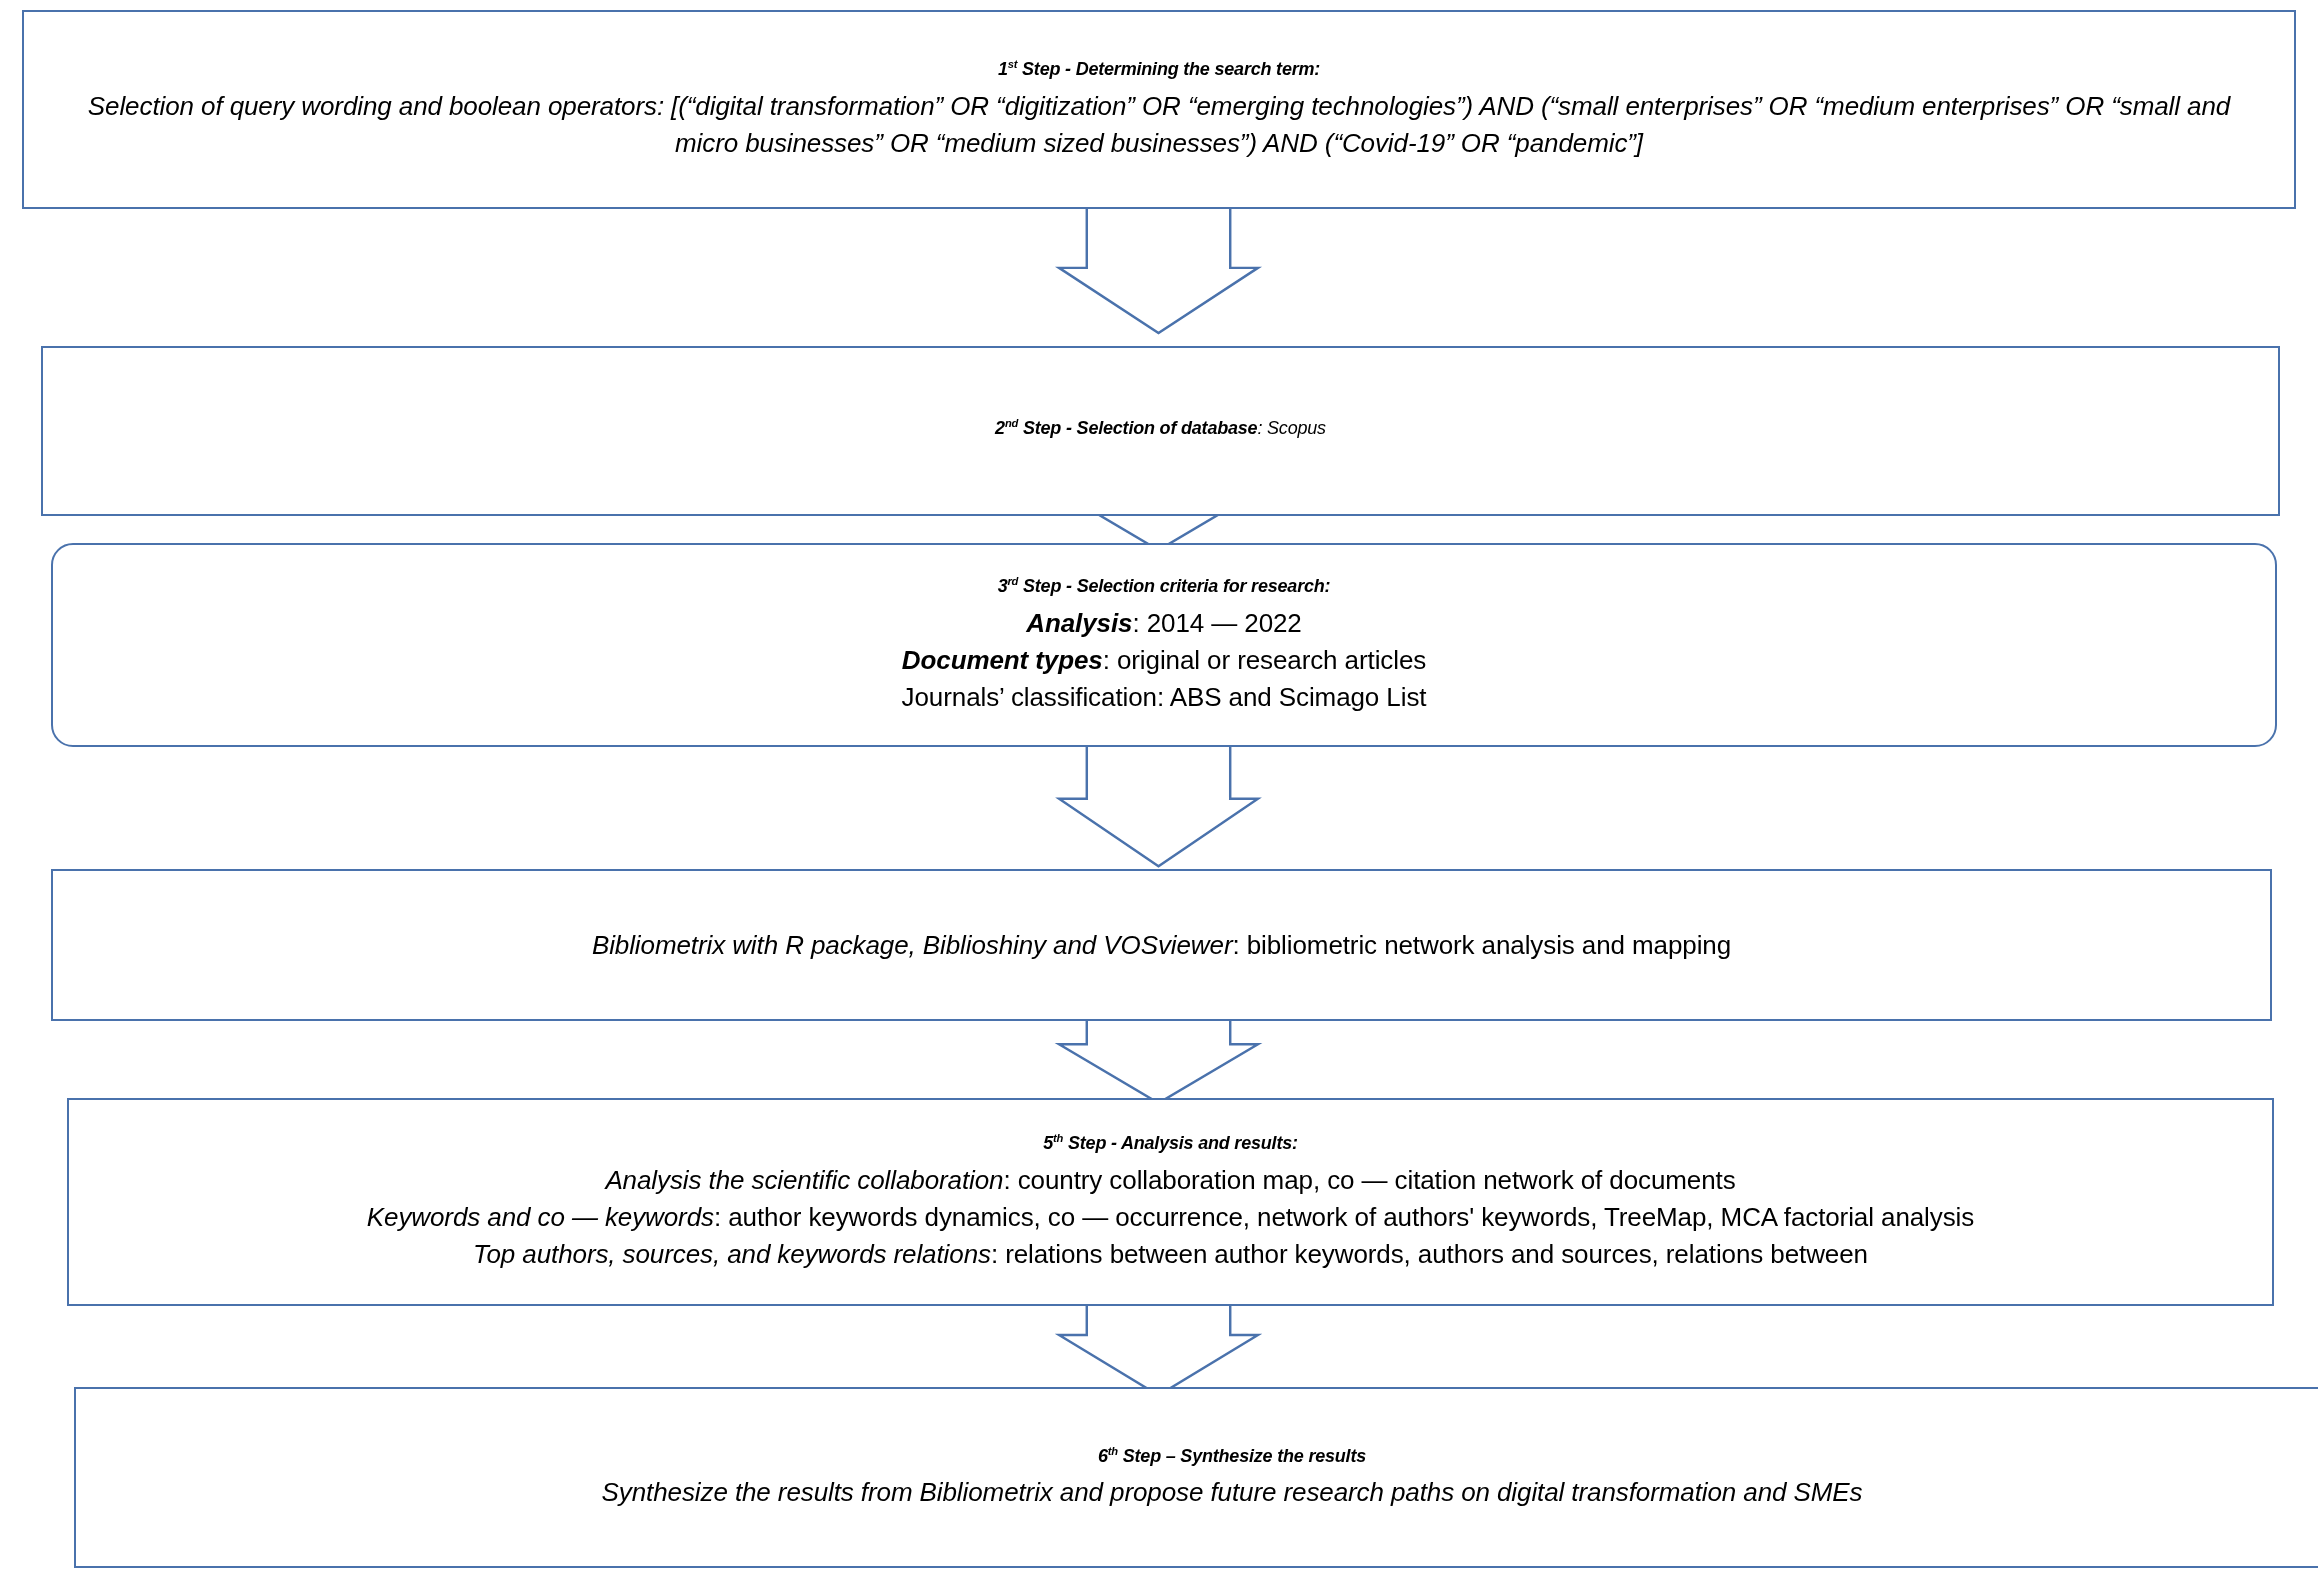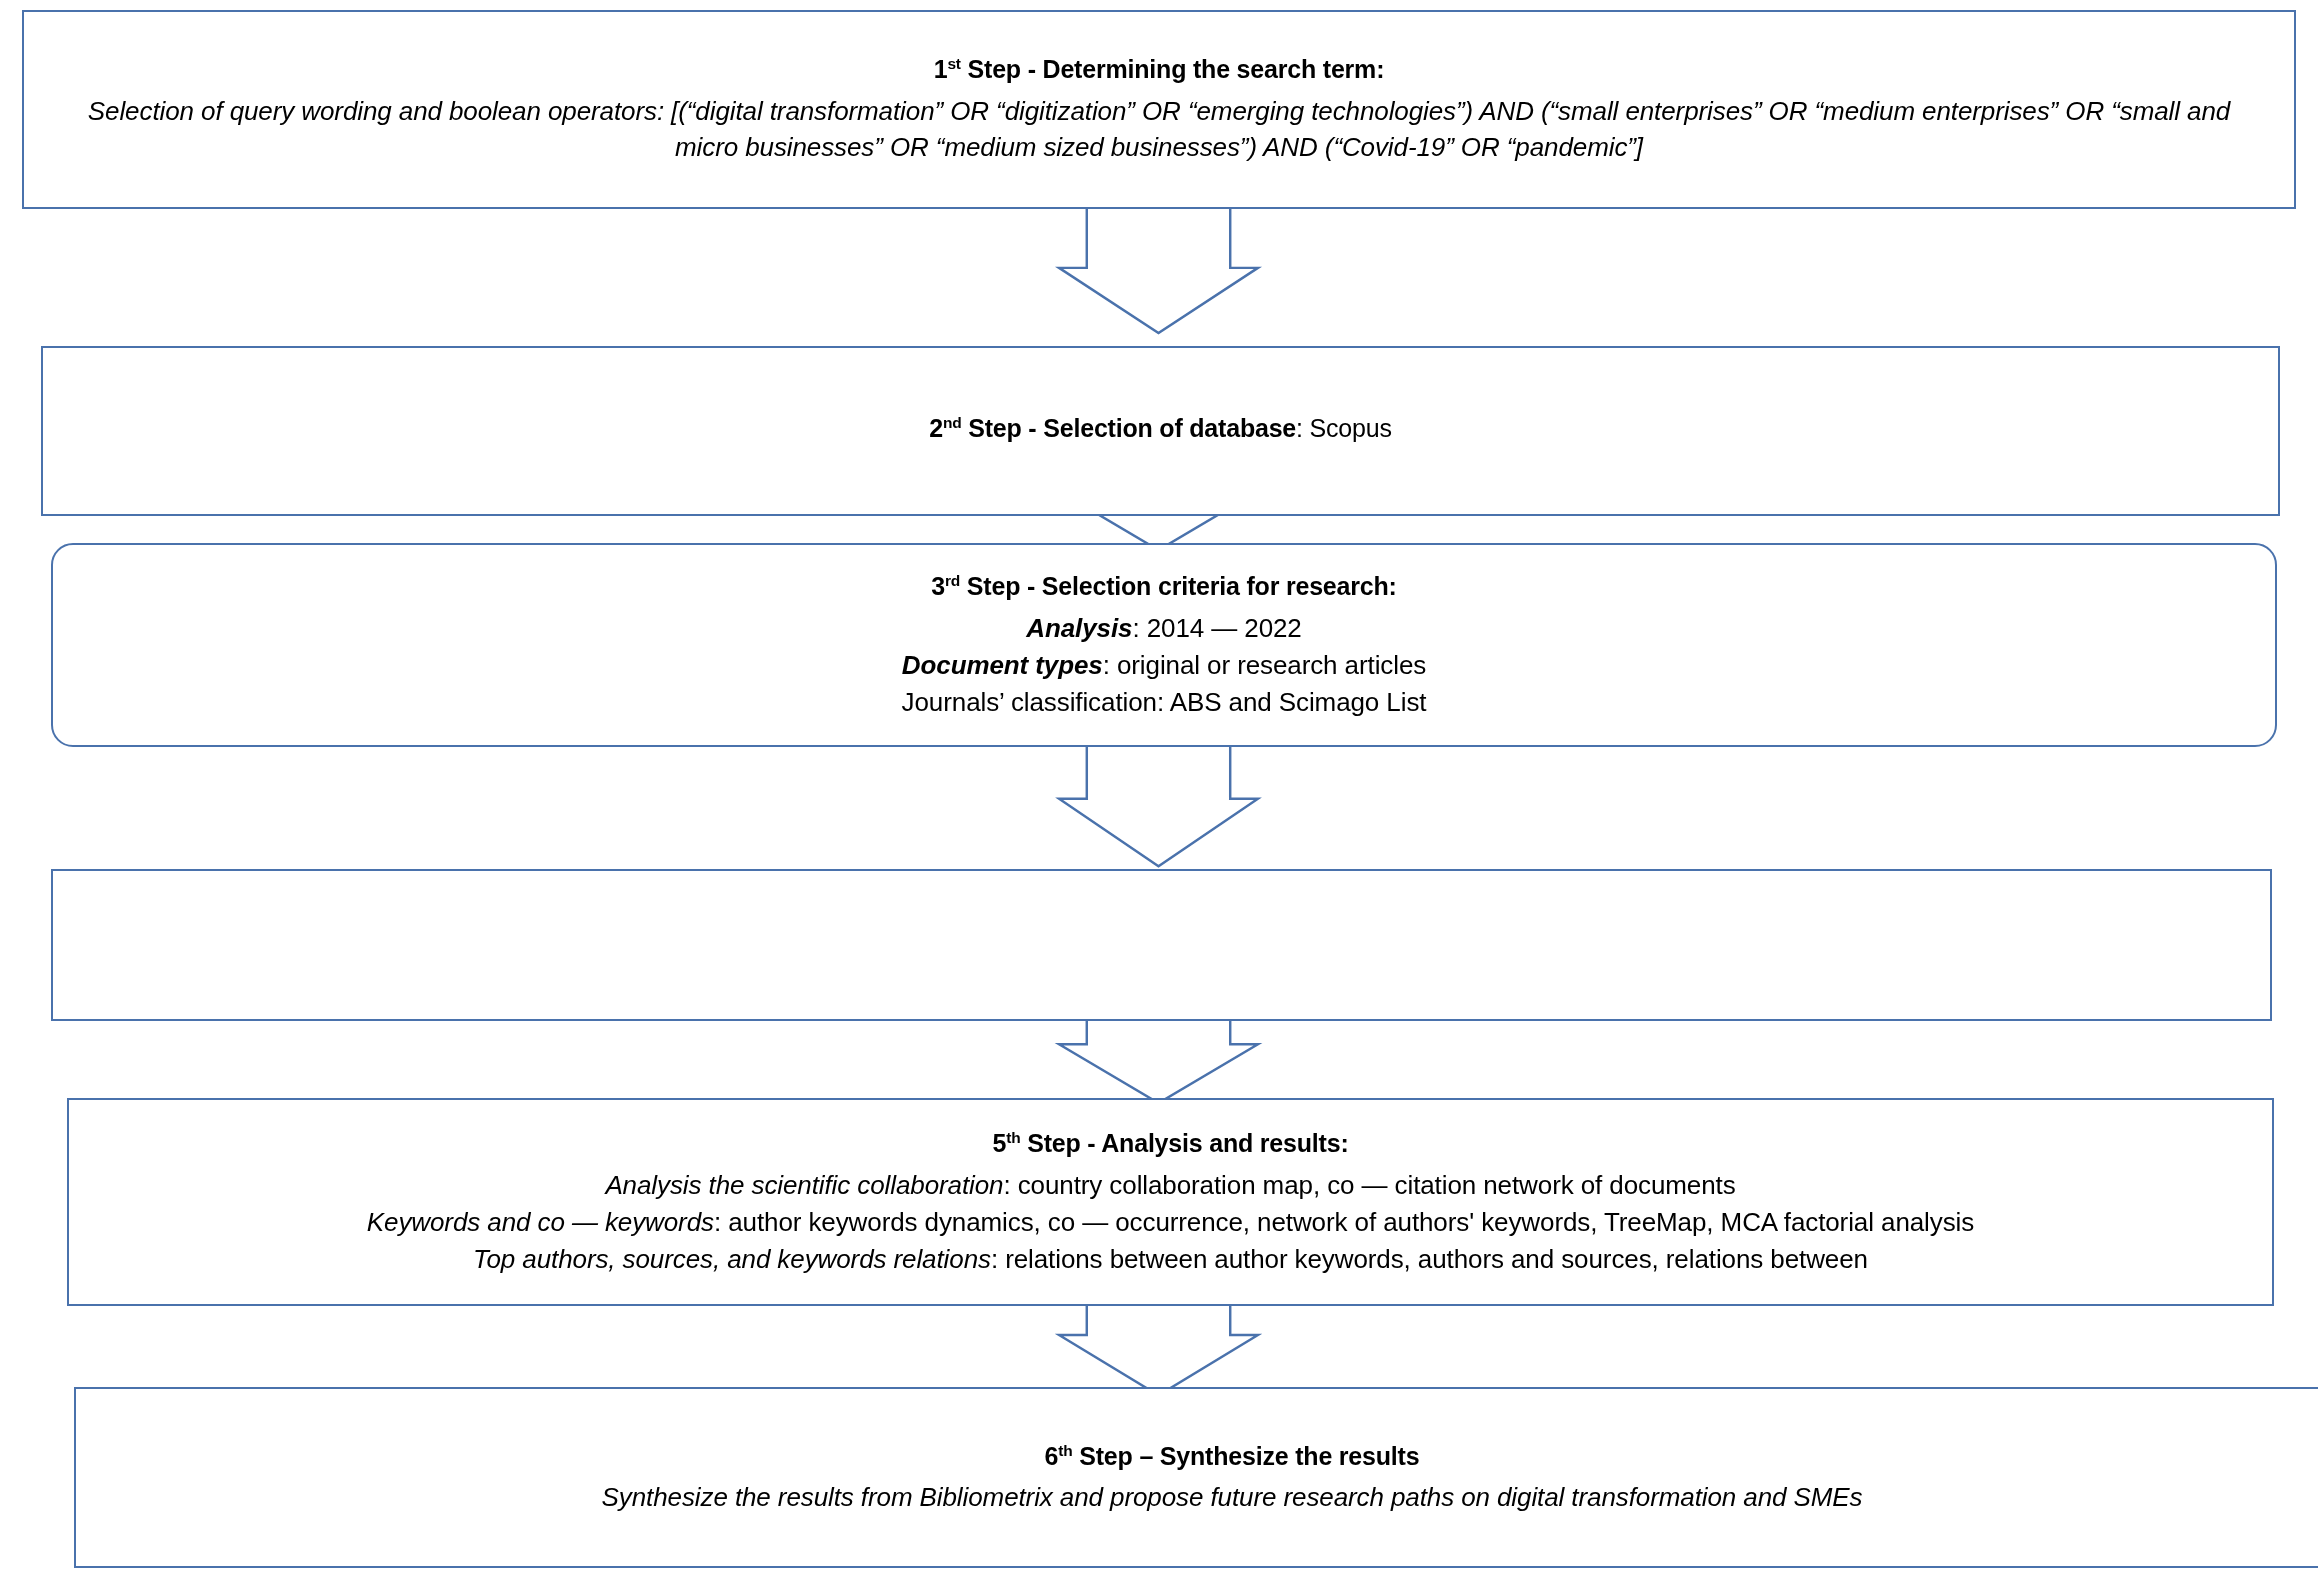--- a/index.html
+++ b/index.html
@@ -34,23 +34,24 @@
 
   .line {
     display: block;
     width: 100%;
     line-height: 1.42;
     white-space: normal;
   }
 
   .heading {
     font-weight: bold;
-    font-size: 25px;
+    font-size: 18px;
     letter-spacing: -0.2px;
     margin-bottom: 4.9px;
+    font-style: italic;
   }
   .heading sup {
     font-size: 0.62em;
     vertical-align: super;
     line-height: 0;
   }
   .body-line {
     font-size: 26px;
     letter-spacing: -0.1px;
   }
@@ -124,20 +125,23 @@
     </span>
   </div>
 
   <div class="arrow" style="left:1077px; top:740px; width:163px; height:132px;">
     <svg viewBox="0 0 200 162" width="163" height="132" aria-hidden="true">
       <path d="M 12 -6 L 12 72 L -22 72 L 100 155 L 222 72 L 188 72 L 188 -6"></path>
     </svg>
   </div>
 
   <div class="step-box" style="left:51px; top:869px; width:2221px; height:152px; padding:9.8px 33px;">
+    <span class="line body-line">
+      <span class="it">Bibliometrix with R package, Biblioshiny and VOSviewer</span><span>: bibliometric network analysis and mapping</span>
+    </span>
   </div>
 
   <div class="arrow" style="left:1077px; top:1013px; width:163px; height:92px;">
     <svg viewBox="0 0 200 112" width="163" height="92" aria-hidden="true">
       <path d="M 12 -6 L 12 38 L -22 38 L 100 110 L 222 38 L 188 38 L 188 -6"></path>
     </svg>
   </div>
 
   <div class="step-box" style="left:67px; top:1098px; width:2207px; height:208px; padding:11.4px 28px;">
     <span class="line heading">

